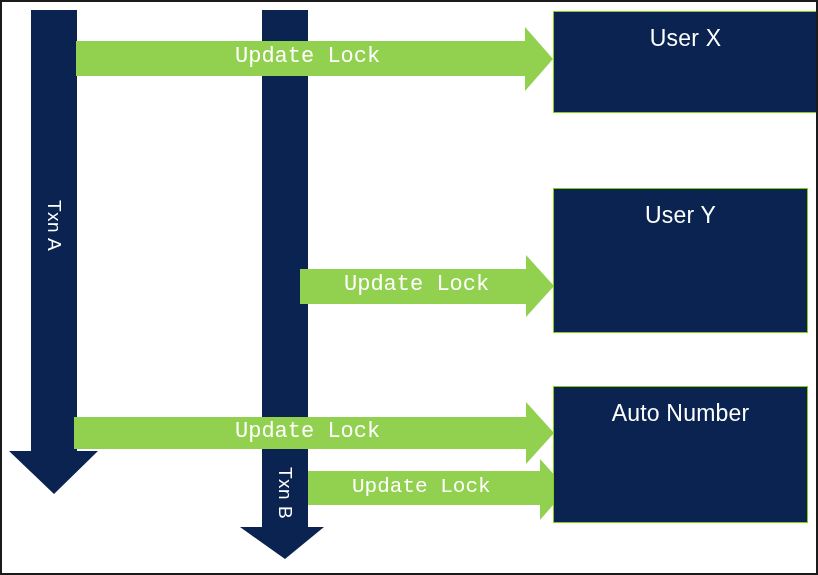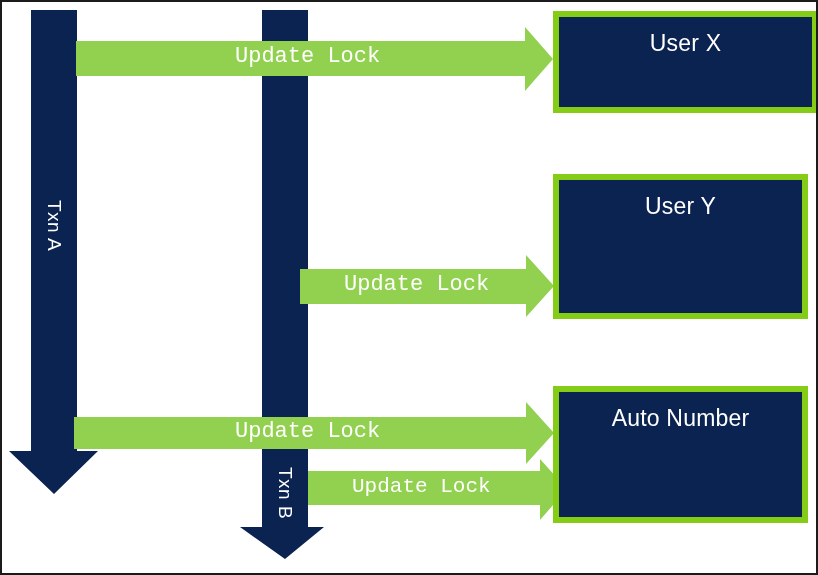--- a/index.html
+++ b/index.html
@@ -22,21 +22,21 @@
   #svg-layer {
     position: absolute;
     left: 0;
     top: 0;
     width: 818px;
     height: 575px;
   }
   .entity-box {
     position: absolute;
     background: #0A2351;
-    border: 6px solid #84cc16;
+    border: 1px solid #84cc16;
     box-sizing: border-box;
     display: flex;
     align-items: flex-start;
     justify-content: center;
     padding-top: 14px;
   }
   .entity-label {
     color: #ffffff;
     font-size: 23px;
     font-family: "Liberation Sans", sans-serif;
@@ -94,21 +94,21 @@
 
     <g>
       <path d="M306,469 L538,469 L538,457 L565,487 L538,518 L538,503 L306,503 Z" fill="#92D050"></path>
     </g>
   </svg>
 
   <div class="entity-box" style="left:551px; top:9px; width:265px; height:102px;">
     <span class="entity-label">User X</span>
   </div>
 
-  <div class="entity-box" style="left:551px; top:172px; width:255px; height:145px;">
+  <div class="entity-box" style="left:551px; top:186px; width:255px; height:145px;">
     <span class="entity-label">User Y</span>
   </div>
 
   <div class="entity-box" style="left:551px; top:384px; width:255px; height:137px;">
     <span class="entity-label">Auto Number</span>
   </div>
 
   <div class="arrow-label" style="left:233px; top:44px;">
     <span>Update Lock</span>
   </div>

